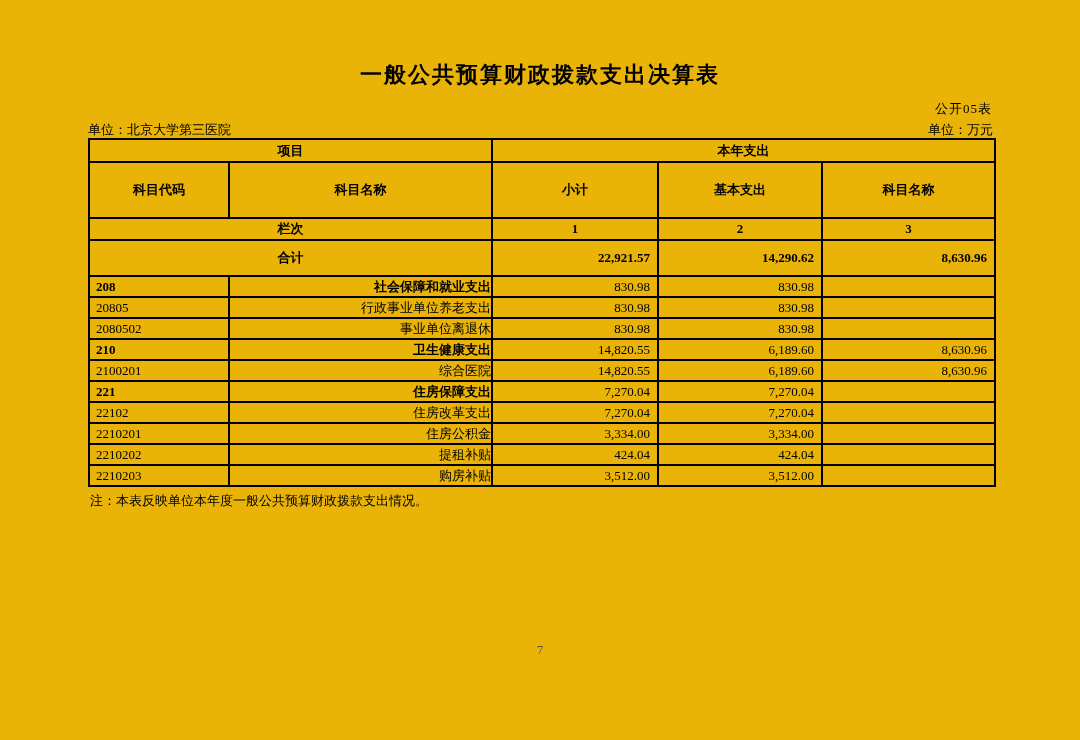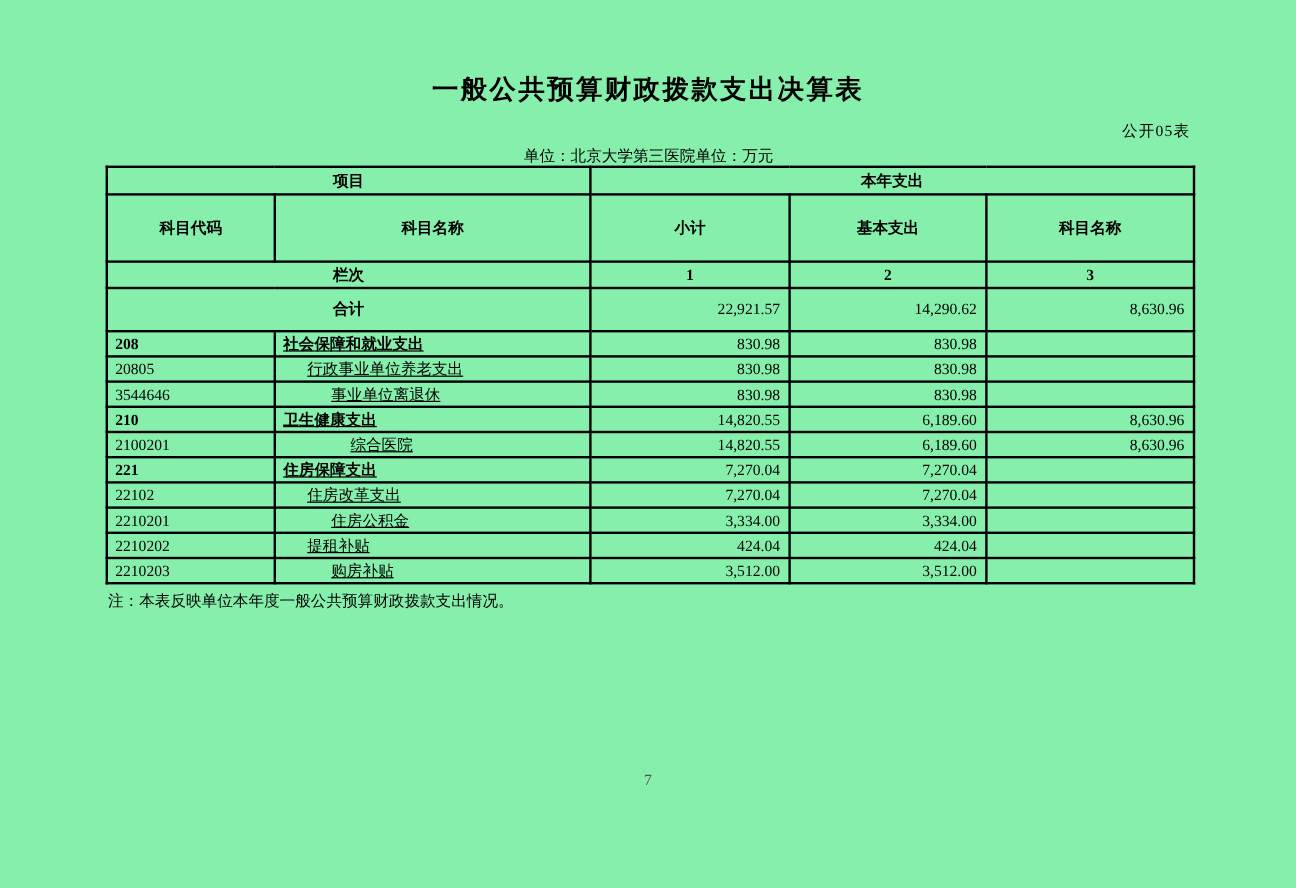--- a/index.html
+++ b/index.html
@@ -6,41 +6,41 @@
   html, body {
     width: 1080px; height: 740px;
     background: #ffffff;
     font-family: "Liberation Serif", "DejaVu Serif", serif;
     color: #000;
     overflow: hidden;
   }
   .page {
     position: relative;
     width: 1080px; height: 740px;
-    background: #86efac;
+    background: #eab308;
   }
   .doc-title {
     position: absolute;
     top: 60px; left: 0; right: 0;
     text-align: center;
     font-size: 22px;
     font-weight: bold;
     letter-spacing: 2px;
   }
   .table-code {
     position: absolute;
     top: 100px; right: 88px;
     font-size: 13px;
     letter-spacing: 1px;
   }
   .unit-line {
     position: absolute;
     top: 121px; left: 88px; right: 87px;
     display: flex;
-    justify-content: center;
+    justify-content: space-between;
     font-size: 13px;
   }
   table.main-table {
     position: absolute;
     top: 138px; left: 88px;
     width: 906px;
     border-collapse: collapse;
     table-layout: fixed;
   }
   table.main-table th, table.main-table td {
@@ -58,24 +58,24 @@
   .hdr-cols td {
     height: 56px;
     text-align: center;
     vertical-align: middle;
     font-weight: bold;
     font-size: 13px;
   }
   .hdr-index td { height: 22px; text-align: center; font-weight: bold; }
   .row-total td { height: 36px; }
   .row-total .lbl { text-align: center; font-weight: bold; }
-  .row-total .num { font-weight: normal; }
+  .row-total .num { font-weight: bold; }
   tr.data-row td { height: 21px; }
   td.code-cell { padding-left: 6px; text-align: left; }
-  td.name-cell { text-align: left; text-decoration: underline; }
+  td.name-cell { text-align: right; }
   td.num {
     text-align: right;
     padding-right: 7px;
     font-family: "Liberation Serif", "DejaVu Serif", serif;
   }
   tr.lvl-bold td.code-cell, tr.lvl-bold td.name-cell { font-weight: bold; }
   .footnote {
     position: absolute;
     top: 492px; left: 90px;
     font-size: 13px;
@@ -143,21 +143,21 @@
           <td class="num"></td>
         </tr>
         <tr class="data-row">
           <td class="code-cell">20805</td>
           <td class="name-cell" style="padding-left: 26px;">行政事业单位养老支出</td>
           <td class="num">830.98</td>
           <td class="num">830.98</td>
           <td class="num"></td>
         </tr>
         <tr class="data-row">
-          <td class="code-cell">3544646</td>
+          <td class="code-cell">2080502</td>
           <td class="name-cell" style="padding-left: 46px;">事业单位离退休</td>
           <td class="num">830.98</td>
           <td class="num">830.98</td>
           <td class="num"></td>
         </tr>
         <tr class="data-row lvl-bold">
           <td class="code-cell">210</td>
           <td class="name-cell" style="padding-left: 6px;">卫生健康支出</td>
           <td class="num">14,820.55</td>
           <td class="num">6,189.60</td>

